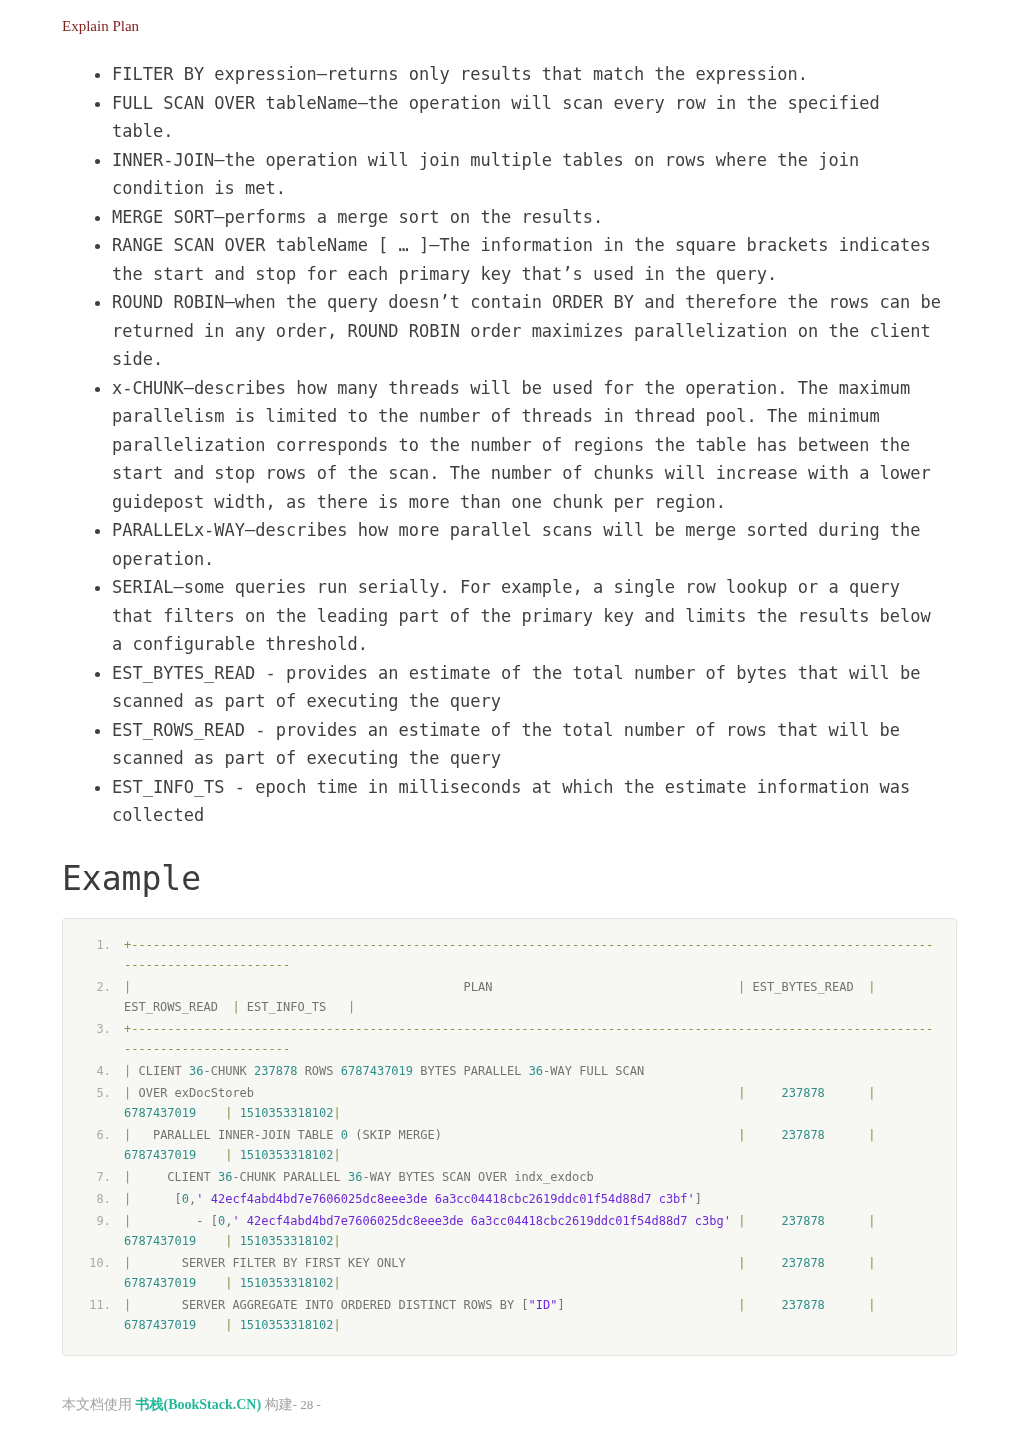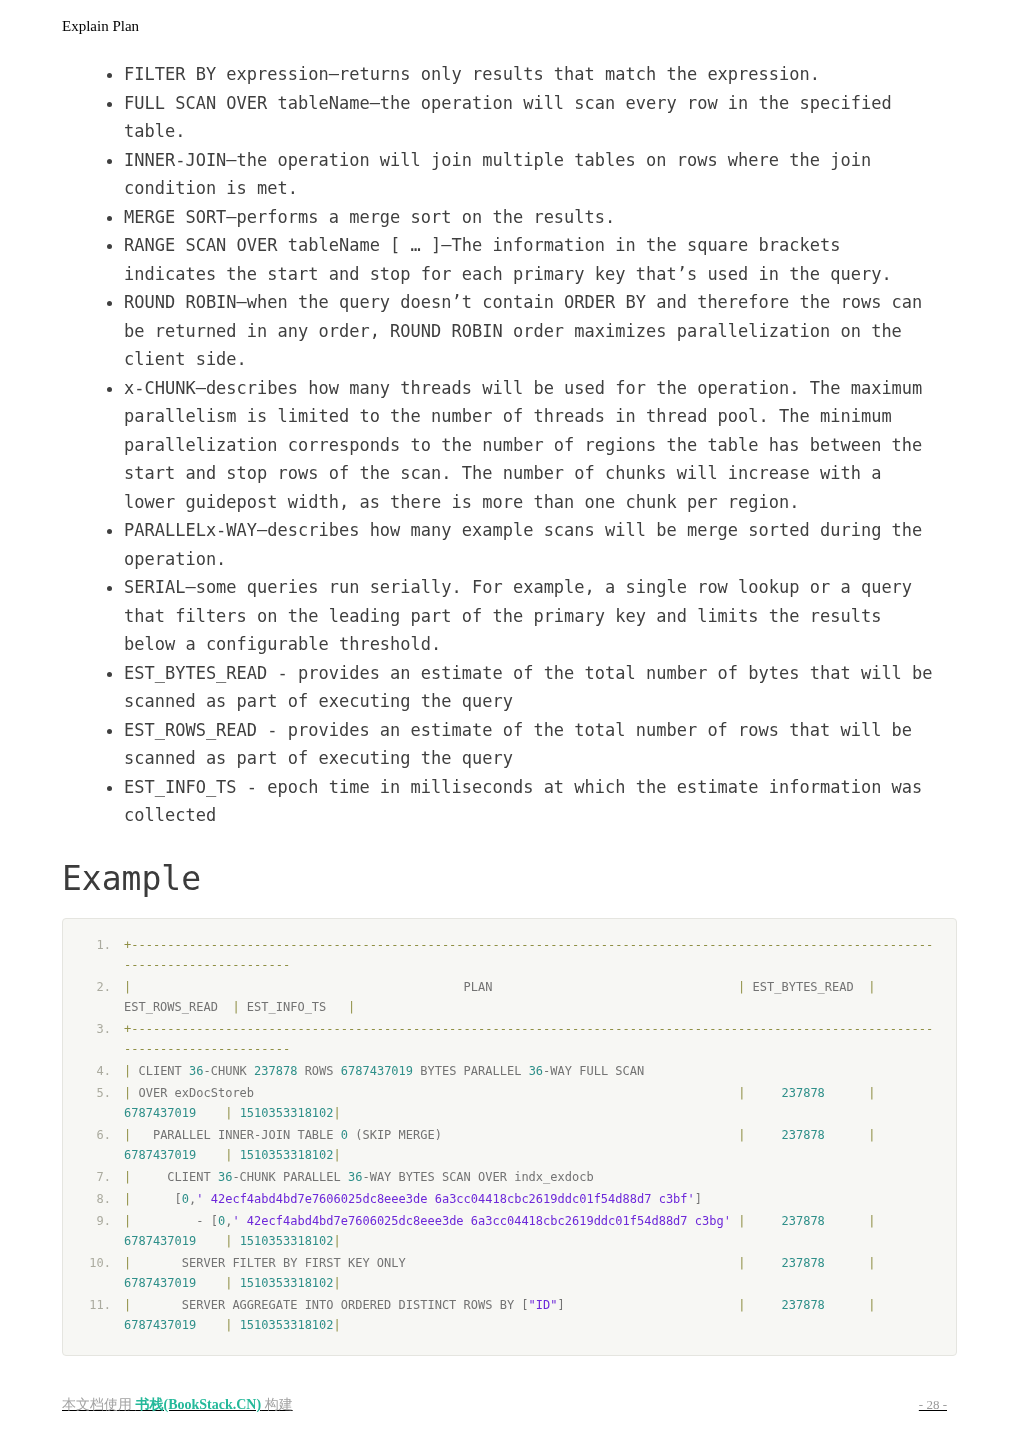--- a/index.html
+++ b/index.html
@@ -9,36 +9,36 @@
     background: #ffffff;
     position: relative;
     overflow: hidden;
     font-family: "DejaVu Sans Mono", monospace;
   }
   .page-header {
     padding: 16px 62px 0 62px;
     font-family: "Liberation Serif", "DejaVu Serif", serif;
     font-size: 15px;
     line-height: 20px;
-    color: #000000;
+    color: #7f1d1d;
   }
   .content {
     width: 895px;
     margin: 24px auto 0 62px;
   }
   .intro {
     margin: 0 0 0 50px;
     padding-right: 6px;
     font-size: 17px;
     line-height: 28.5px;
     color: #3f3f3f;
     white-space: pre-wrap;
   }
   ul.terms {
-    margin: 12px;
+    margin: 0;
     padding: 0 6px 0 50px;
     list-style: disc outside;
     font-size: 17px;
     line-height: 28.5px;
     color: #3f3f3f;
   }
   ul.terms li { margin: 0; padding: 0; }
   h2.example-heading {
     margin: 34px 0 0 0;
     font-family: "DejaVu Sans Mono", monospace;
@@ -75,27 +75,25 @@
     white-space: pre-wrap;
     overflow-wrap: break-word;
     word-wrap: break-word;
   }
   .t-p { color: #737373; }
   .t-o { color: #8f8f44; }
   .t-n { color: #2e8f89; }
   .t-s { color: #6d28d9; }
   .footer {
     position: absolute;
-    left: 62px; right: 72px;
+    left: 62px; right: 62px;
     bottom: 26px;
     display: flex;
-    justify-content: space-between;
     align-items: baseline;
     font-family: "Liberation Serif", "DejaVu Serif", serif;
-    text-decoration: underline;
   }
   .footer-left {
     font-size: 14px;
     color: #a2a2a2;
   }
   .footer-left a {
     color: #25b99a;
     font-weight: bold;
     text-decoration: none;
     cursor: pointer;
@@ -112,21 +110,21 @@
 
 <div class="content">
   <ul class="terms">
       <li>FILTER BY expression—returns only results that match the expression.</li>
       <li>FULL SCAN OVER tableName—the operation will scan every row in the specified table.</li>
       <li>INNER-JOIN—the operation will join multiple tables on rows where the join condition is met.</li>
       <li>MERGE SORT—performs a merge sort on the results.</li>
       <li>RANGE SCAN OVER tableName [ … ]—The information in the square brackets indicates the start and stop for each primary key that’s used in the query.</li>
       <li>ROUND ROBIN—when the query doesn’t contain ORDER BY and therefore the rows can be returned in any order, ROUND ROBIN order maximizes parallelization on the client side.</li>
       <li>x-CHUNK—describes how many threads will be used for the operation. The maximum parallelism is limited to the number of threads in thread pool. The minimum parallelization corresponds to the number of regions the table has between the start and stop rows of the scan. The number of chunks will increase with a lower guidepost width, as there is more than one chunk per region.</li>
-      <li>PARALLELx-WAY—describes how many example scans will be merge sorted during the operation.</li>
+      <li>PARALLELx-WAY—describes how more parallel scans will be merge sorted during the operation.</li>
       <li>SERIAL—some queries run serially. For example, a single row lookup or a query that filters on the leading part of the primary key and limits the results below a configurable threshold.</li>
       <li>EST_BYTES_READ - provides an estimate of the total number of bytes that will be scanned as part of executing the query</li>
       <li>EST_ROWS_READ - provides an estimate of the total number of rows that will be scanned as part of executing the query</li>
       <li>EST_INFO_TS - epoch time in milliseconds at which the estimate information was collected</li>
     </ul>
   <h2 class="example-heading">Example</h2>
   <div class="codeblock">
     <ol class="code-lines">
         <li>
           <span class="ln">1.</span>

